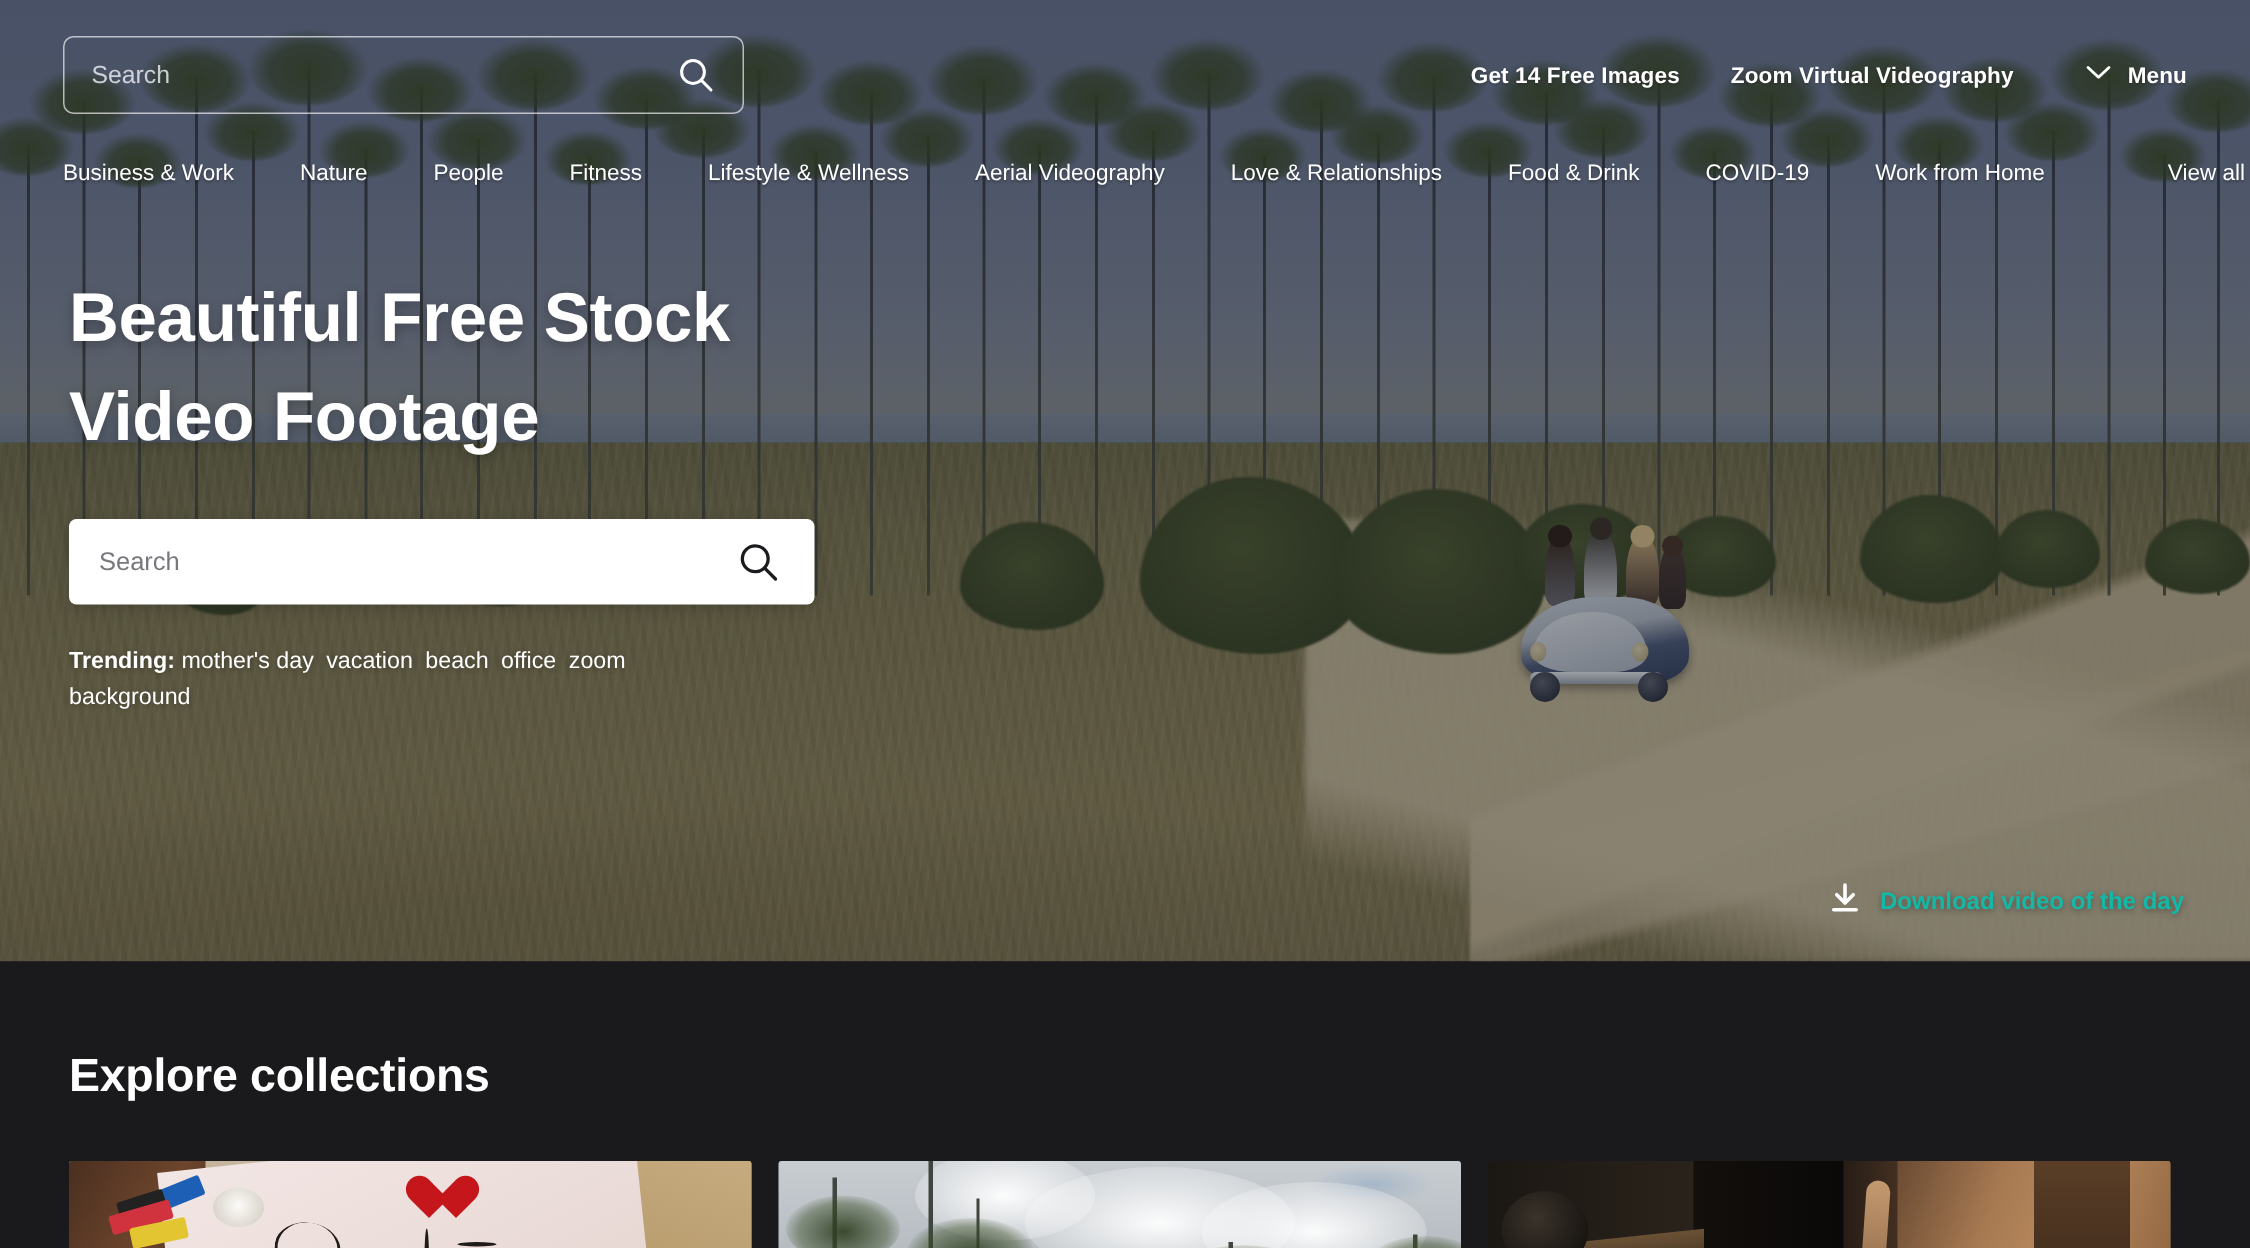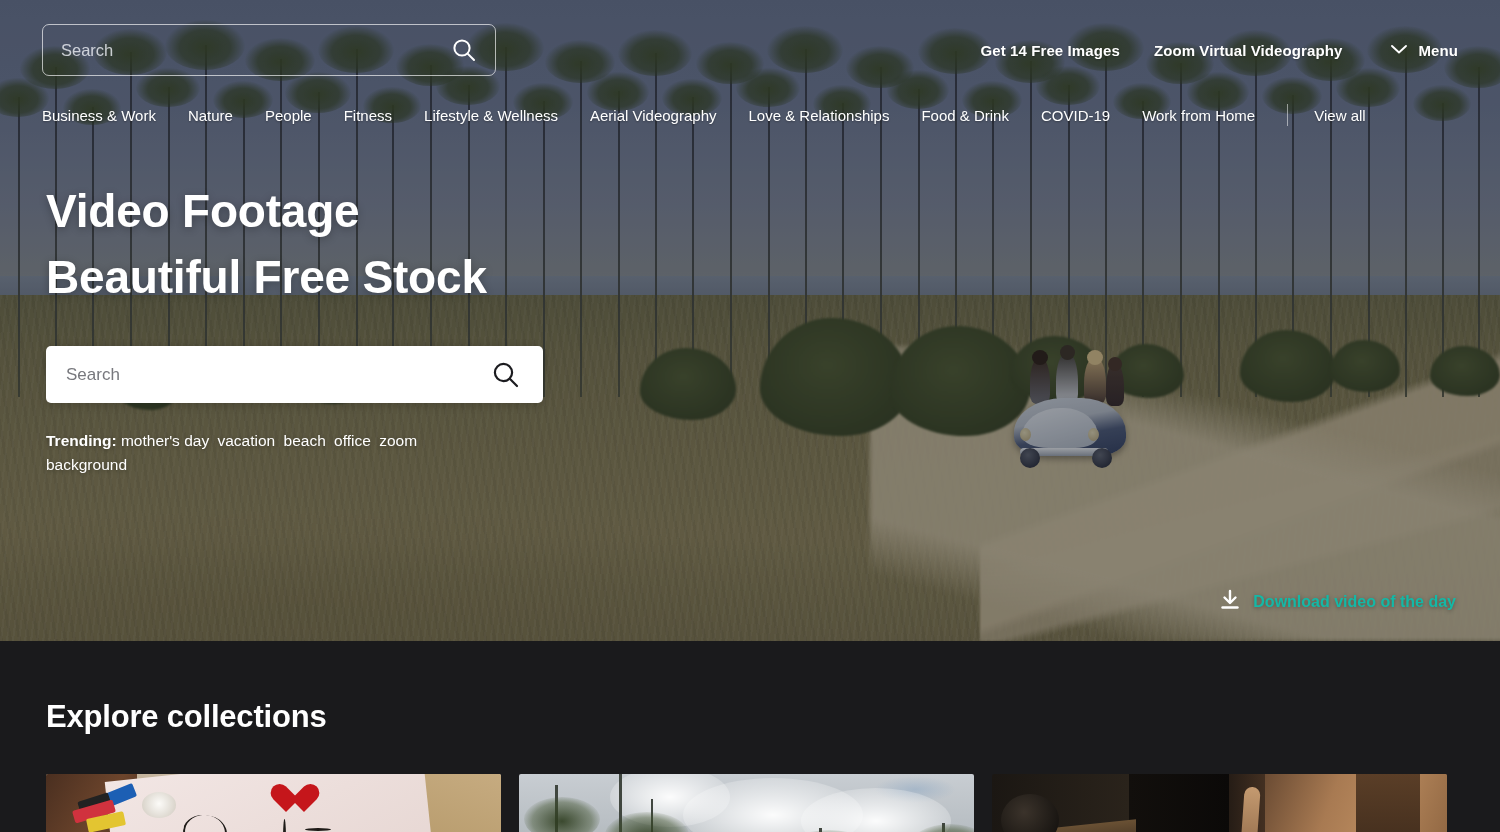--- a/index.html
+++ b/index.html
@@ -143,21 +143,21 @@
   .top-link{
     color:#fff; font-size:15px; font-weight:bold; letter-spacing:.1px;
     cursor:pointer; white-space:nowrap;
     text-shadow:0 1px 2px rgba(0,0,0,.25);
   }
   .menu-btn{ display:flex; align-items:center; gap:10px; cursor:pointer; margin-left:14px; }
 
   
   .catnav{
     position:absolute; left:0; top:100px; width:100%; height:30px;
-    display:flex; align-items:center; padding:0 42px; gap:4px; z-index:20;
+    display:flex; align-items:center; padding:0 42px; gap:16px; z-index:20;
   }
   .cat{
     color:#fff; font-size:15px; margin-right:28px; cursor:pointer;
     white-space:nowrap; text-shadow:0 1px 2px rgba(0,0,0,.3);
   }
   .cat-divider{
     width:1px; height:22px; background:rgba(255,255,255,.5); margin:0 22px 0 0;
   }
 
   
@@ -440,22 +440,22 @@
       <div class="cat">Love &amp; Relationships</div>
       <div class="cat">Food &amp; Drink</div>
       <div class="cat">COVID-19</div>
       <div class="cat">Work from Home</div>
       <div class="cat-divider"></div>
       <div class="cat">View all</div>
     </nav>
 
   <div class="hero-content">
     <h1 class="hero-title">
+      <div>Beautiful Free Stock</div>
       <div>Video Footage</div>
-      <div>Beautiful Free Stock</div>
     </h1>
 
     <div class="hero-search">
       <input type="text" value="" placeholder="Search" style="">
       <span class="mag">
         <svg width="30" height="30" viewBox="0 0 30 30">
           <circle cx="12.5" cy="12.5" r="8.6" fill="none" stroke="#1c1c20" stroke-width="2.2"></circle>
           <line x1="18.8" y1="18.8" x2="26" y2="26" stroke="#1c1c20" stroke-width="2.2" stroke-linecap="round"></line>
         </svg>
       </span>

